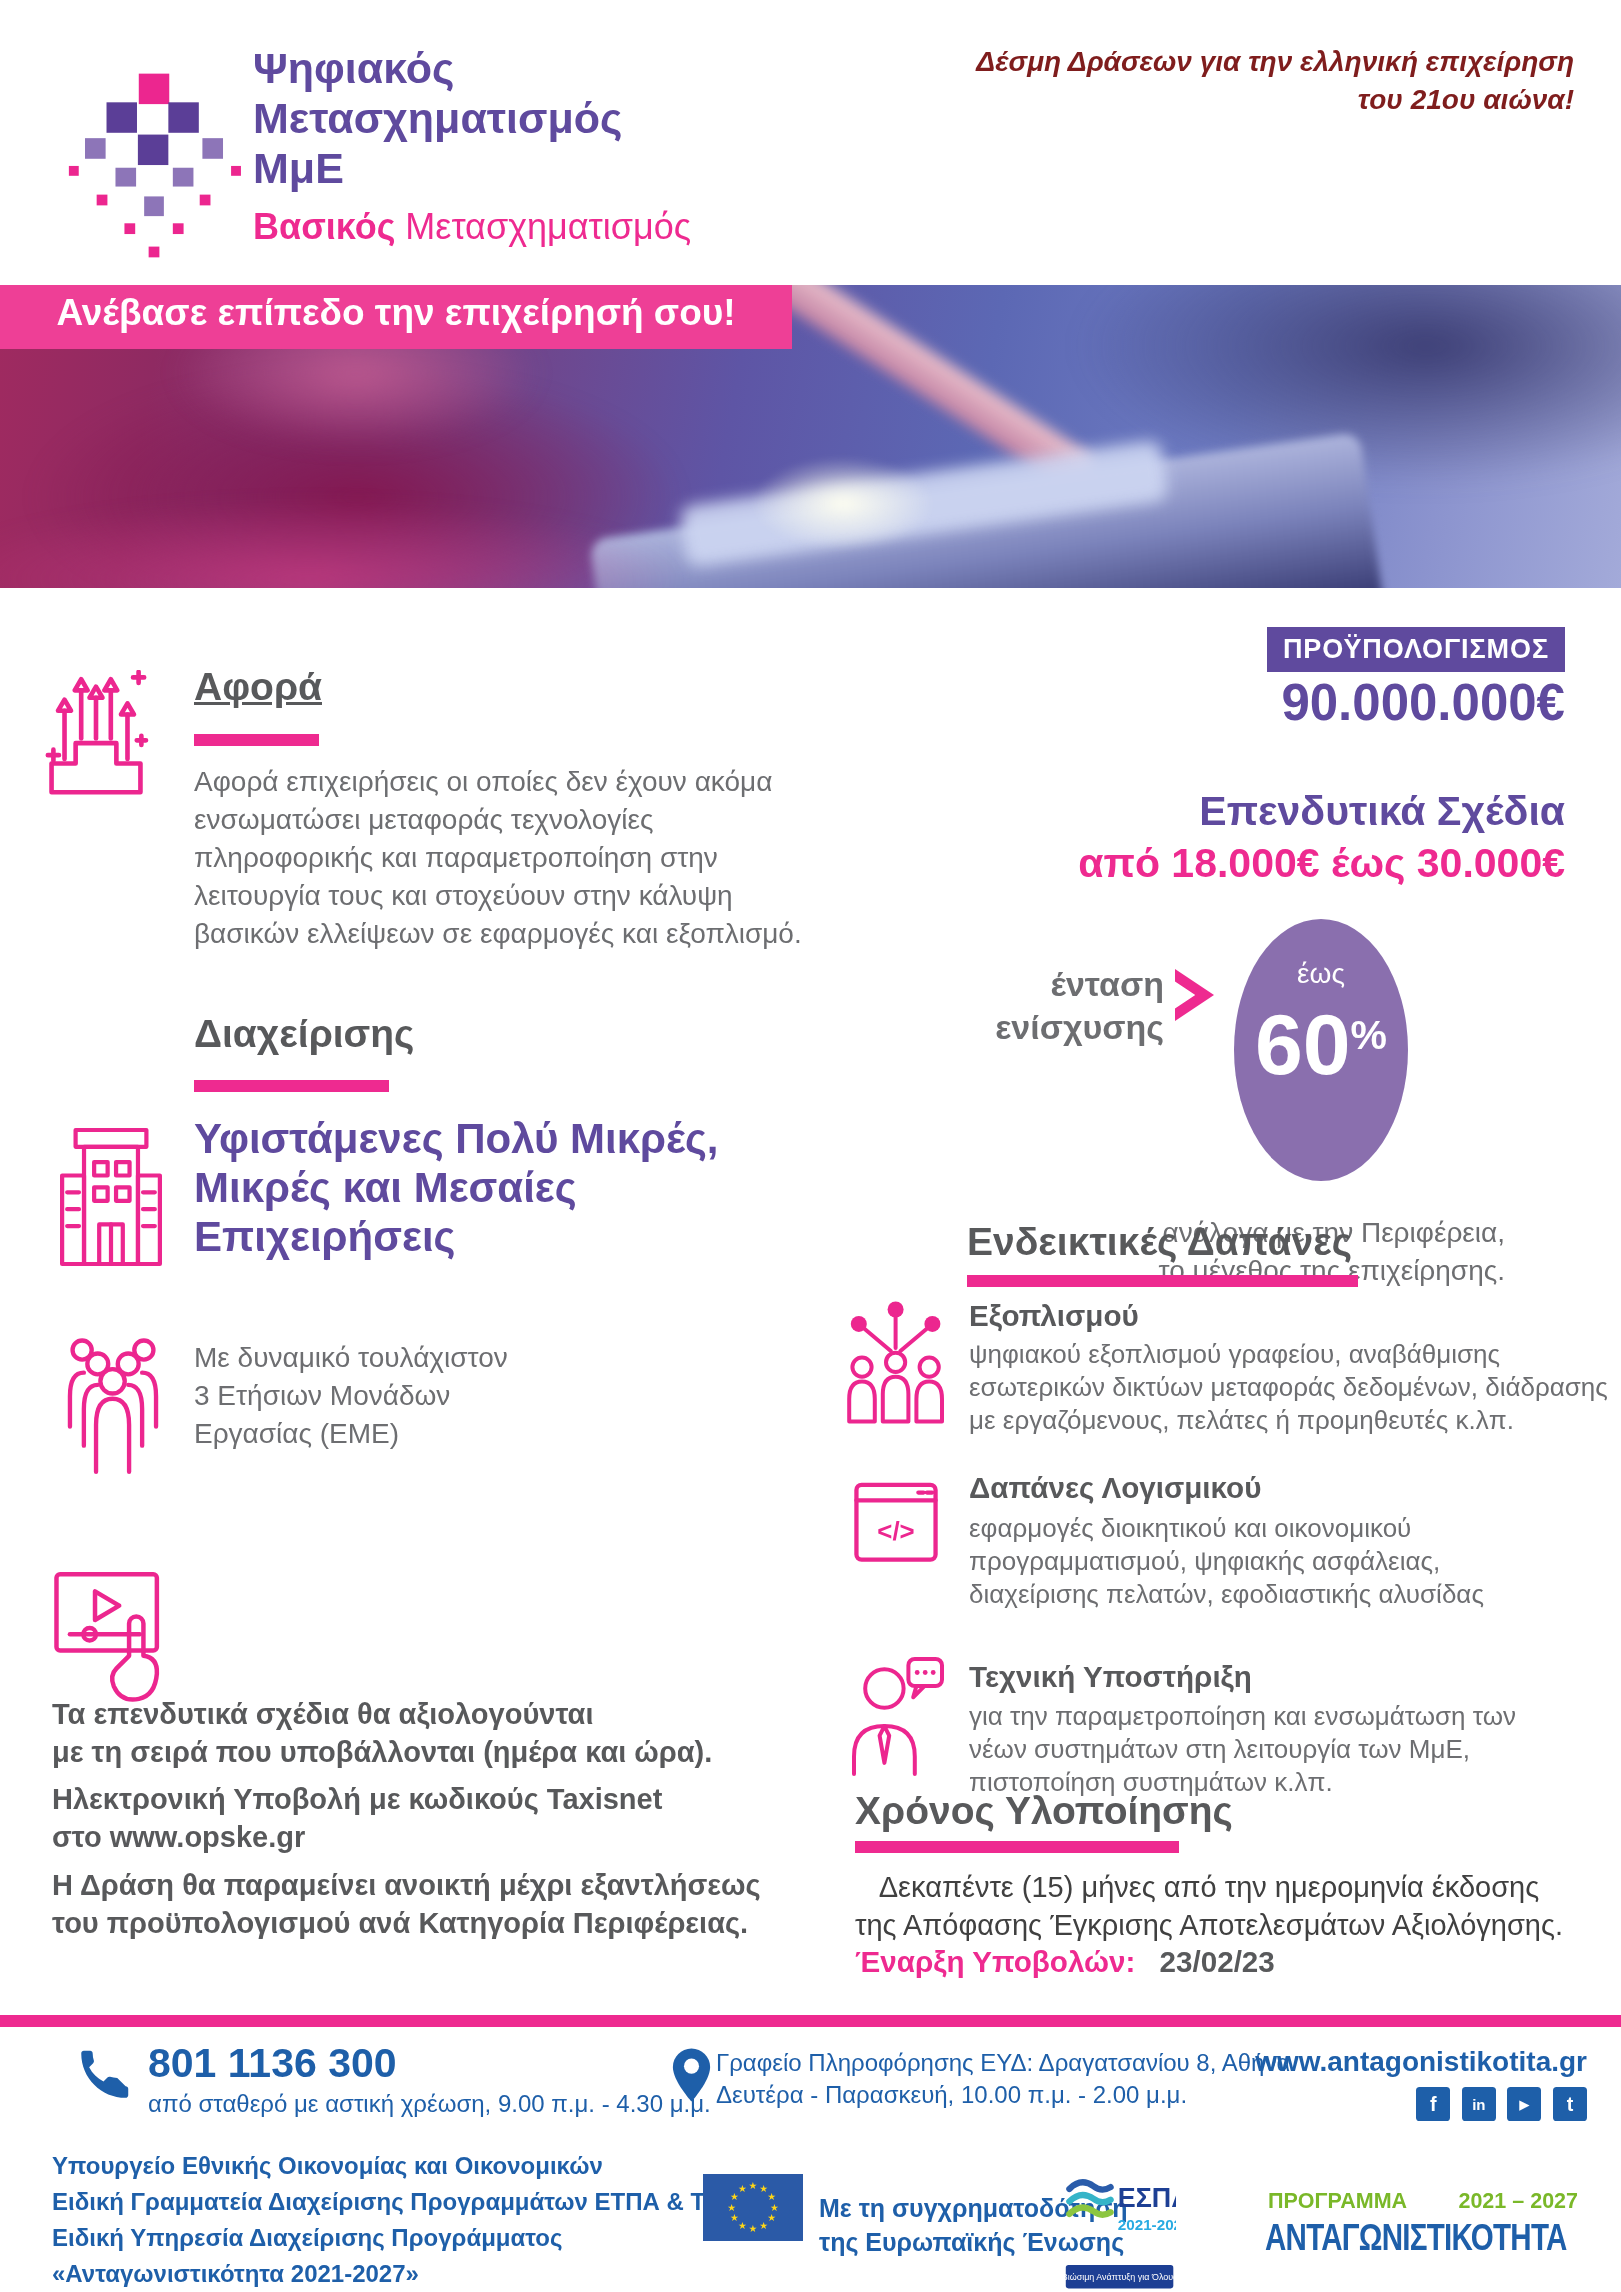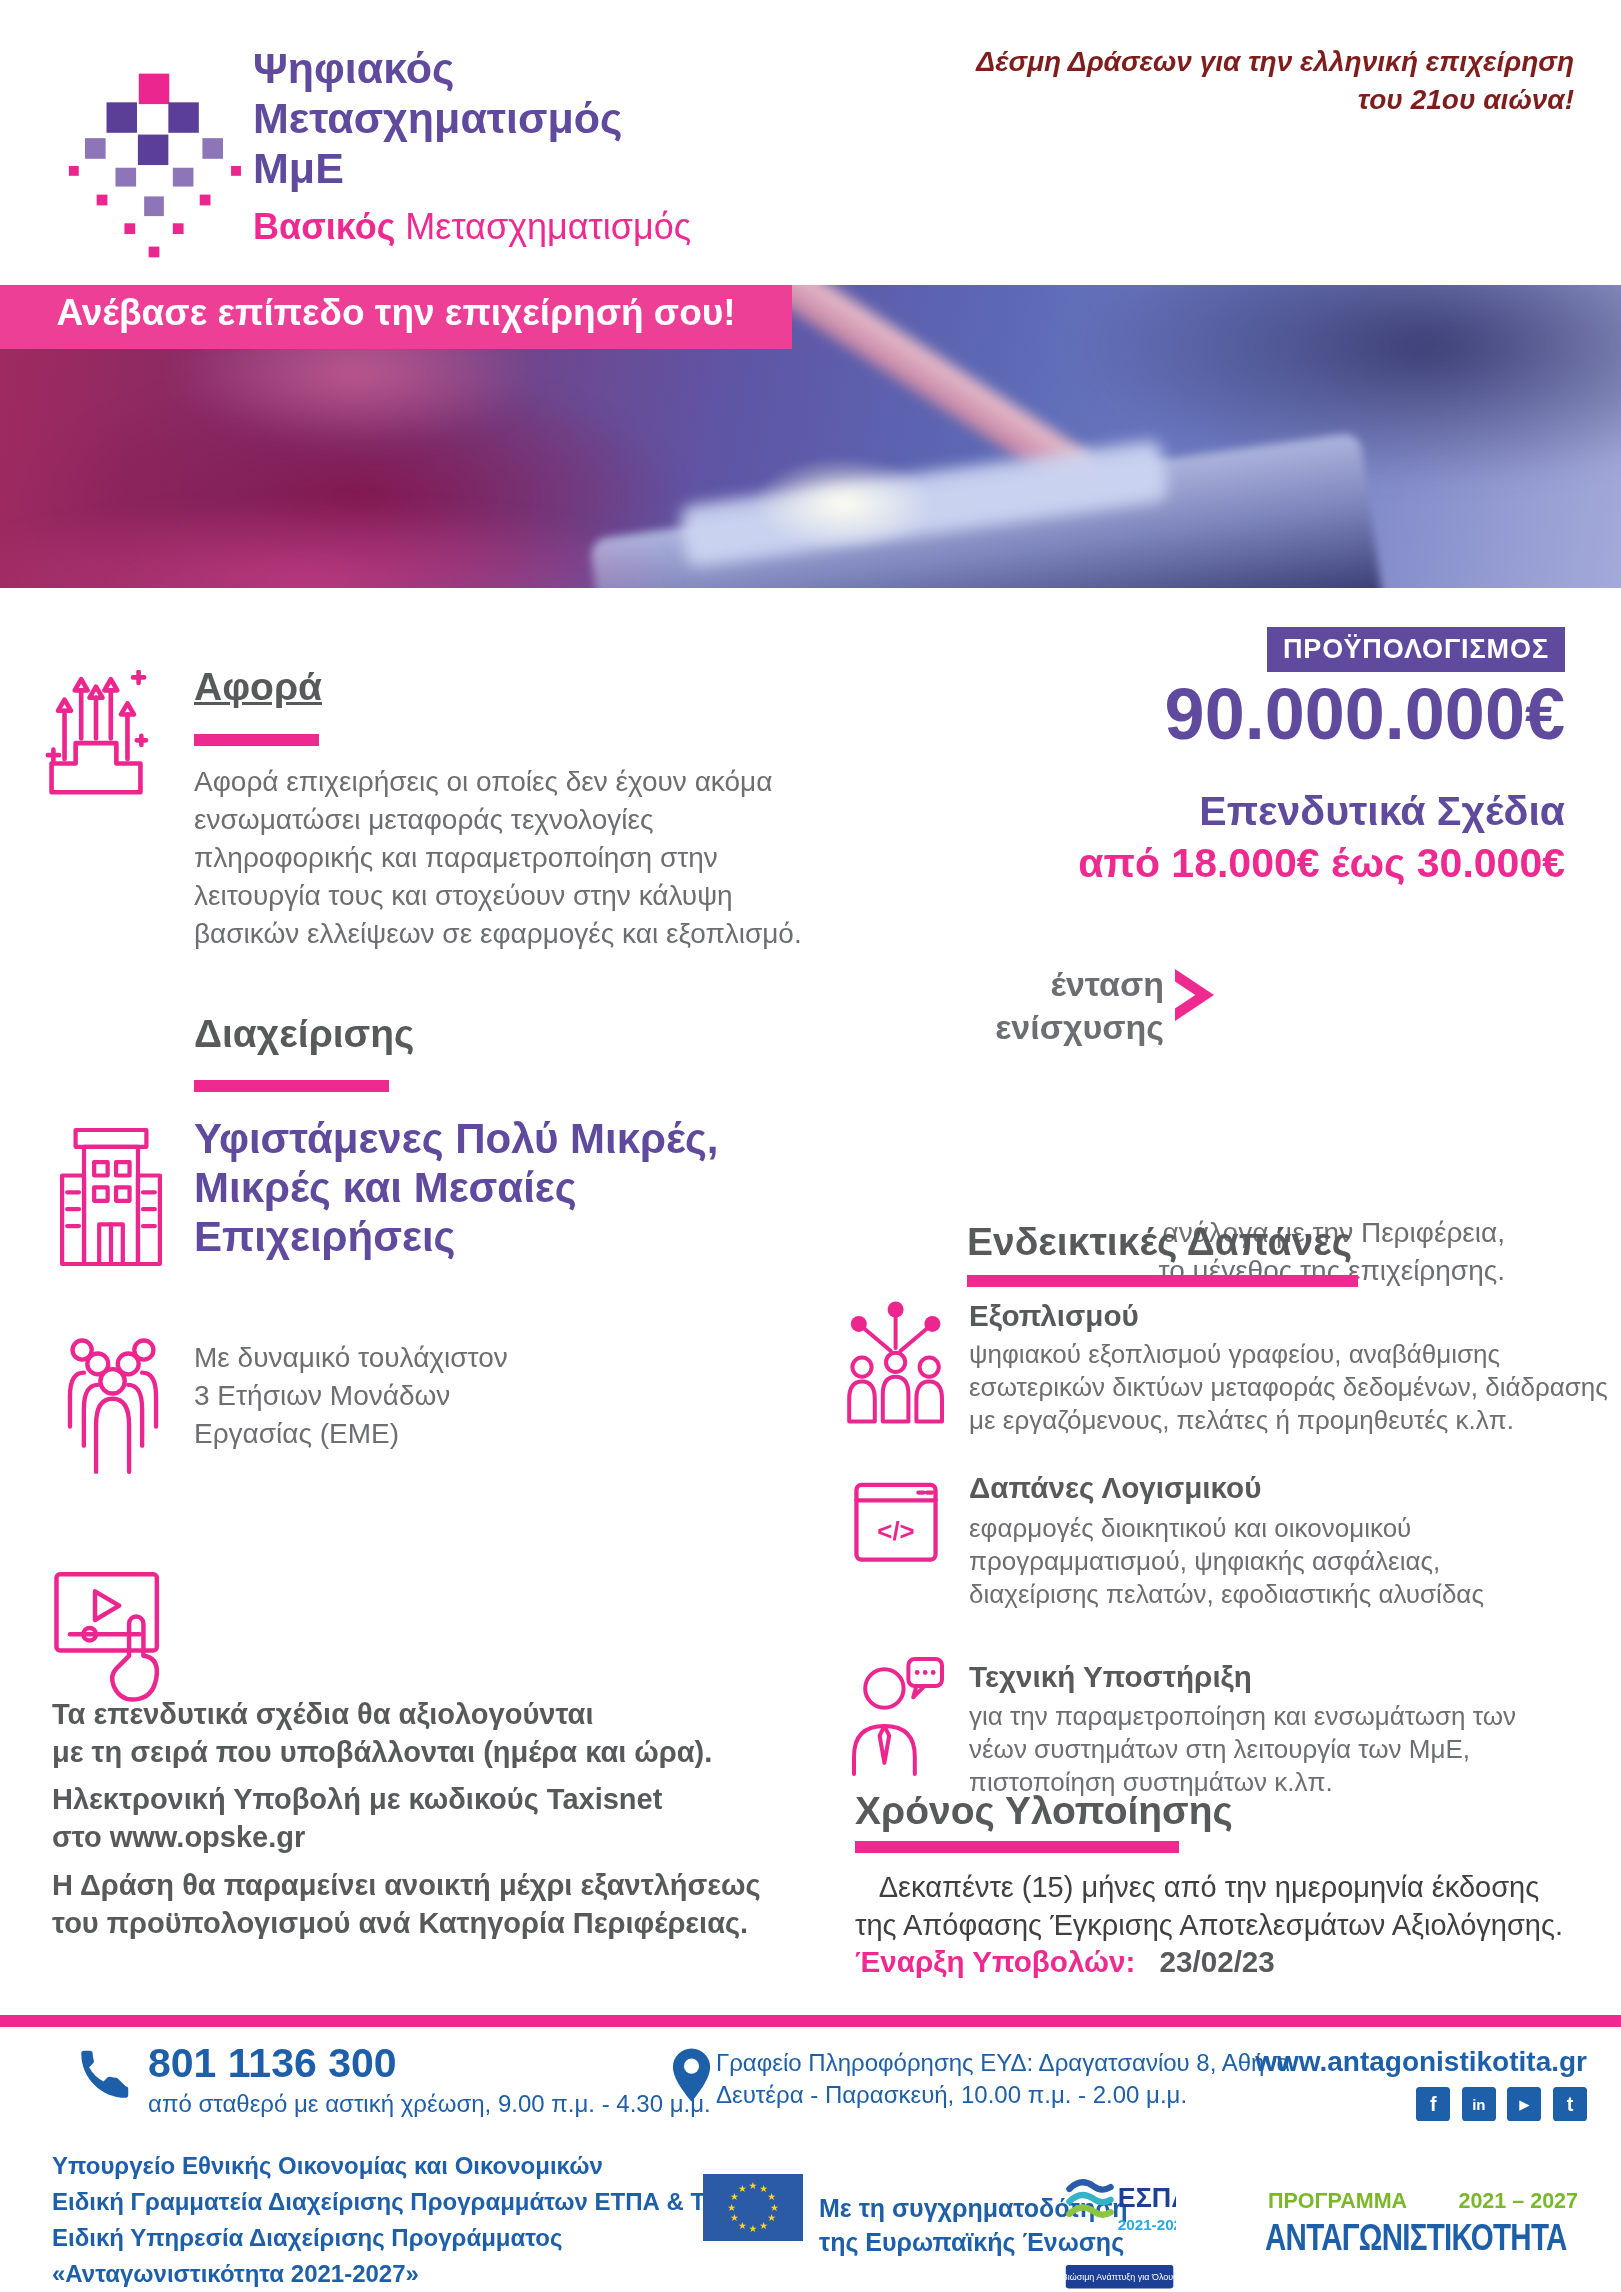--- a/index.html
+++ b/index.html
@@ -31,21 +31,21 @@
   .ph-glow{left:44%;top:50%;width:16%;height:44%;border-radius:50%;
     background:radial-gradient(closest-side,rgba(255,255,240,.95),rgba(255,255,240,0) 70%);filter:blur(3.6px);}
   .ph-floor{left:-12%;top:62%;width:62%;height:70%;border-radius:50%;
     background:radial-gradient(closest-side,rgba(214,62,134,.65),rgba(214,62,134,0) 75%);filter:blur(9px);}
   .banner{left:0;top:285px;width:792px;height:64px;background:#ee3f96;color:#fff;
     font-size:37px;font-weight:600;text-align:center;line-height:56px;}
 
   
   .badge{right:56px;top:627px;background:#5f4a9e;color:#fff;font-size:27px;font-weight:bold;
     padding:7.2px 16px;letter-spacing:0.9px;}
-  .amount{right:56px;top:673px;font-size:72px;font-weight:bold;color:#5f4a9e;}
+  .amount{right:56px;top:673px;font-size:51px;font-weight:bold;color:#5f4a9e;}
   .plans-title{right:56px;top:788px;font-size:41px;font-weight:bold;color:#5f4a9e;}
   .plans-range{right:56px;top:840px;font-size:41px;font-weight:bold;color:#ee2a90;}
   .intensity-label{right:457px;top:963px;font-size:34px;font-weight:bold;color:#6d6e71;text-align:right;line-height:43px;}
   .chevron{left:1175px;top:969px;width:39px;height:52px;background:#ee2a90;
     clip-path:polygon(0 0,100% 50%,0 100%,0 76%,52% 50%,0 24%);}
   .circle60{left:1234px;top:919px;width:174px;height:262px;background:#8a6fae;border-radius:50%;
     color:#fff;text-align:center;}
   .circle60 .eos{display:block;margin-top:39px;font-size:28px;}
   .circle60 .val{font-size:86px;font-weight:bold;line-height:90px;}
   .circle60 .pct{font-size:41px;font-weight:bold;vertical-align:25px;}
@@ -133,20 +133,24 @@
   <div class="abs badge">ΠΡΟΫΠΟΛΟΓΙΣΜΟΣ</div>
   <div class="abs amount">90.000.000€</div>
   <div class="abs plans-title">Επενδυτικά Σχέδια</div>
   <div class="abs plans-range">από 18.000€ έως 30.000€</div>
 
   <div class="abs intensity-label">
     <div>ένταση</div>
     <div>ενίσχυσης</div>
   </div>
   <div class="abs chevron"></div>
+  <div class="abs circle60">
+    <span class="eos">έως</span>
+    <span class="val"><span>60</span><span class="pct">%</span></span>
+  </div>
   <div class="abs intensity-note">
     <div>ανάλογα με την Περιφέρεια,</div>
     <div>το μέγεθος της επιχείρησης.</div>
   </div>
 
   <svg class="abs" style="left:40px;top:670px;" width="112" height="125" viewBox="0 0 120 135">
     <path class="pinkline" d="M12 132 H108 V101 H82 V79 H38 V101 H12 Z"></path>
     <path class="pinkline" d="M26 96 V44"></path>
       <path class="pinkline" d="M19 44 L26 32 L33 44 Z"></path>
     <path class="pinkline" d="M44 74 V22"></path>

